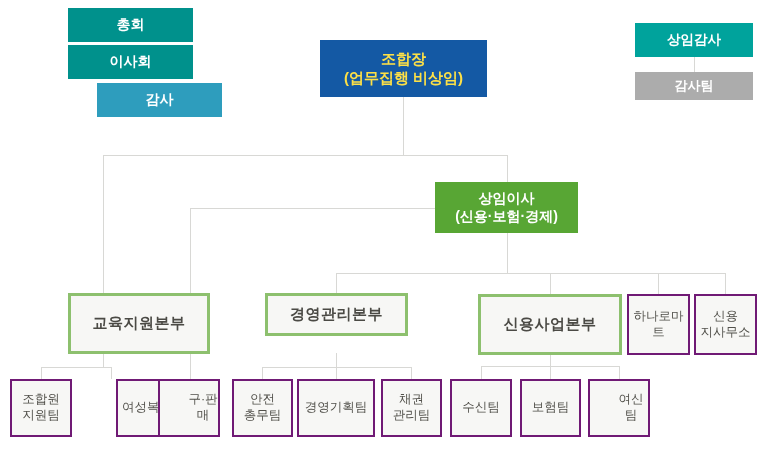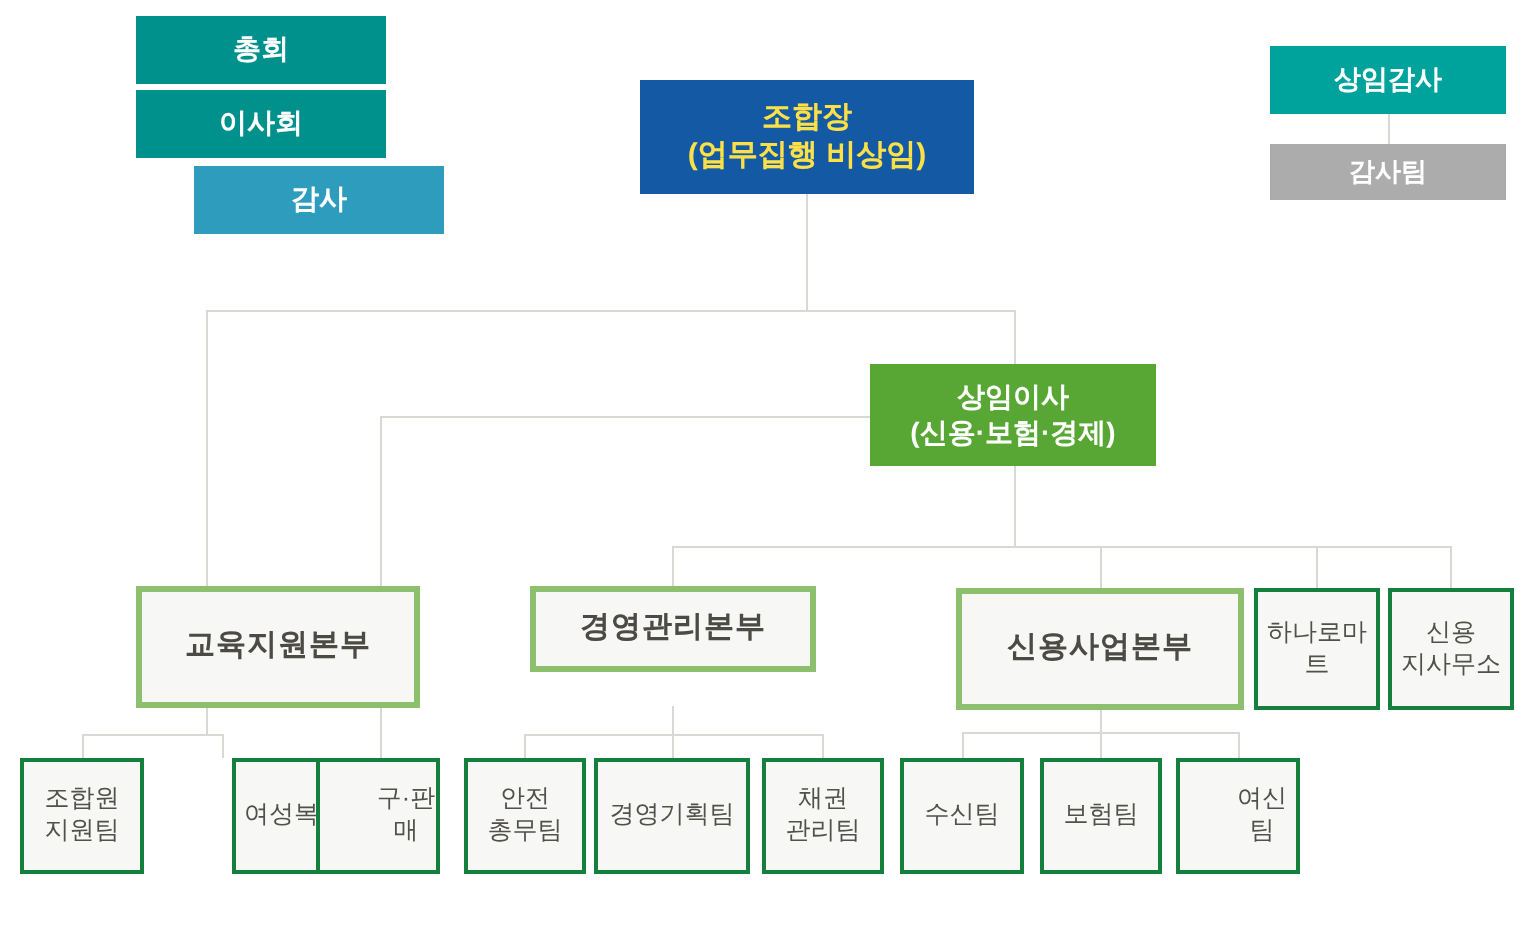--- a/index.html
+++ b/index.html
@@ -15,21 +15,21 @@
   .teal2{background:#00A39C;color:#ffffff;font-size:13.5px;font-weight:600;}
   .lblue{background:#2E9DBD;color:#ffffff;font-size:14px;font-weight:600;}
   .dblue{background:#1459A4;color:#fde047;font-size:15px;font-weight:700;}
   .gray{background:#ACACAC;color:#ffffff;font-size:13px;font-weight:600;}
   .green{background:#58A634;color:#ffffff;font-size:14px;font-weight:700;}
   .division{
     background:#F7F7F5;border:3px solid #8DC06E;color:#4B4A45;
     font-size:15px;font-weight:600;letter-spacing:0.5px;
   }
   .lightbox{
-    background:#F7F7F5;border:2px solid #15803d;color:#51504A;
+    background:#F7F7F5;border:2px solid #701a75;color:#51504A;
     font-size:12.5px;font-weight:400;
   }
   .line{position:absolute;background:#D8D8D5;}
 </style>
 </head>
 <body>
 
 <div id="stage">
 
   <div class="line" style="left:403px;top:97px;width:1px;height:58px;"></div>

